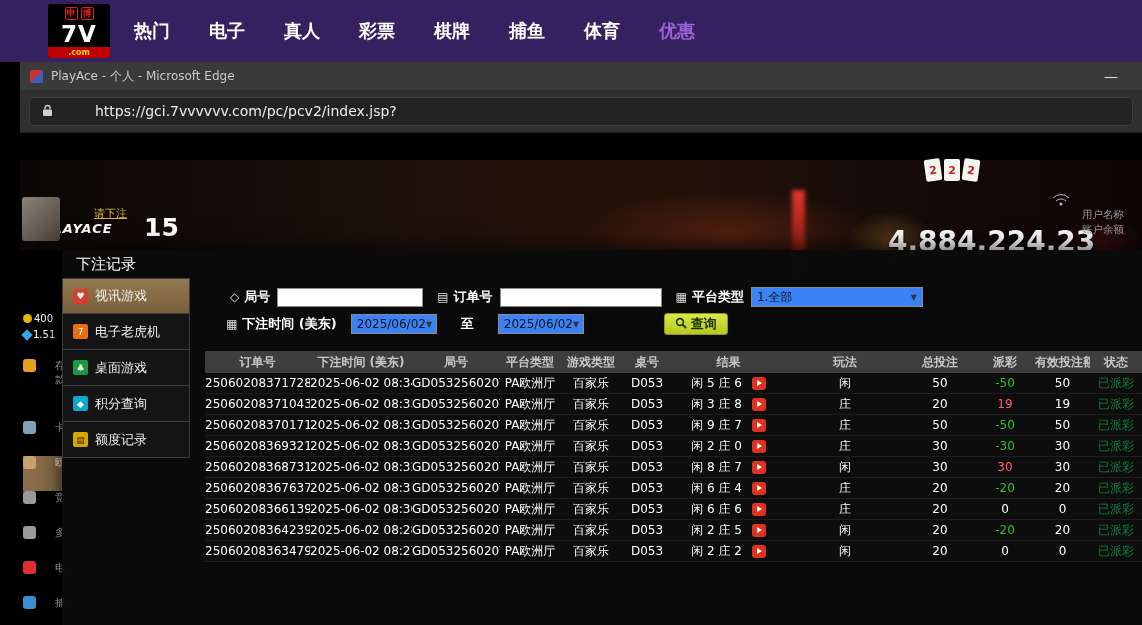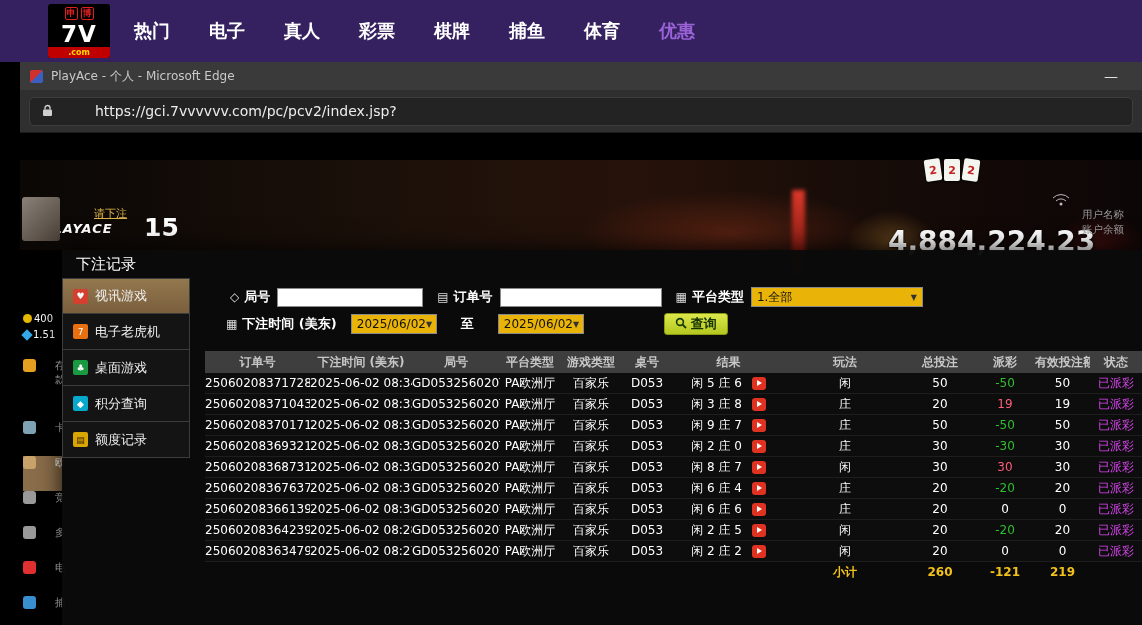--- a/index.html
+++ b/index.html
@@ -71,37 +71,37 @@
   .ic-points{background:#08a8cc;} .ic-records{background:#d8a800; color:#402000;}
 
   .content { flex:1; position:relative; overflow:hidden; }
   .filters { padding-top:7px; }
   .f-row { display:flex; align-items:center; height:24px; }
   .f-row1 { padding-left:40px; } .f-row2 { padding-left:36px; margin-top:3px; }
   .f-label { display:flex; align-items:center; gap:5px; color:#fff; font-size:13px; font-weight:bold; white-space:nowrap; }
   .f-ic { color:#ddd; font-size:12px; font-weight:normal; }
   .f-input { height:19px; background:#fff; border:1px solid #8a8a8a; margin-left:7px; font-size:12px; padding:0 4px; color:#222; }
   .inp-round { width:146px; } .inp-order { width:162px; }
-  .select { height:20px; background:#eab308; border:1px solid #8a8a8a; display:flex; align-items:center; justify-content:space-between; padding:0 5px; font-size:12px; color:#111; cursor:pointer; }
+  .select { height:20px; background:#3b82f6; border:1px solid #8a8a8a; display:flex; align-items:center; justify-content:space-between; padding:0 5px; font-size:12px; color:#111; cursor:pointer; }
   .platform-select { width:172px; margin-left:7px; }
   .date-select { width:86px; }
   .date-from { margin-left:14px; }
   .to-label { color:#fff; font-size:13px; font-weight:bold; margin:0 24px; }
   .caret { font-size:8px; color:#333; }
   .search-btn { margin-left:80px; height:22px; padding:0 10px; background:linear-gradient(#dce84a,#b5c71f); border:1px solid #8a9a14; border-radius:3px; display:flex; align-items:center; gap:4px; font-size:13px; font-weight:bold; color:#143300; cursor:pointer; }
   .group-order { margin-left:14px; } .group-platform { margin-left:14px; }
 
   .table-wrap { margin:15px 0 0 15px; }
   table { border-collapse:collapse; table-layout:fixed; width:937px; }
   th { background:#3e3e3e; color:#c8c8c8; font-size:12px; font-weight:bold; height:22px; white-space:nowrap; overflow:hidden; }
   td { height:20px; line-height:20px; text-align:center; font-size:12px; color:#fff; background:#0d0d0d; border-bottom:1px solid #1e1e1e; white-space:nowrap; overflow:hidden; }
   tfoot td { background:transparent; border-bottom:none; color:#f2c21a; font-weight:bold; height:21px; }
   tfoot tr.total-row td { border-top:1px solid #2c2c2c; }
   .neg { color:#2fbf2f; } .pos { color:#ff5d78; } .zero { color:#fff; }
-  .status-ok { color:#d946ef; }
+  .status-ok { color:#15803d; }
   .result-cell { display:flex; align-items:center; justify-content:center; gap:10px; }
   .play-btn { width:14px; height:13px; background:#e03220; border-radius:3px; display:inline-flex; align-items:center; justify-content:center; cursor:pointer; }
   .tri { width:0; height:0; border-left:5px solid #fff; border-top:3px solid transparent; border-bottom:3px solid transparent; margin-left:1px; }
 </style>
 </head>
 <body>
 
 <div class="screen">
 
   <div class="topbar">
@@ -507,28 +507,20 @@
                         </div>
                       </td>
                       <td>闲</td>
                       <td>20</td>
                       <td class="zero">0</td>
                       <td>0</td>
                       <td class="status-ok">已派彩</td>
                     </tr>
                   </tbody>
                 <tfoot>
-                  <tr>
-                    <td colspan="7"></td>
-                    <td>小计</td>
-                    <td>260</td>
-                    <td>-121</td>
-                    <td>219</td>
-                    <td></td>
-                  </tr>
                 </tfoot>
               </table>
             </div>
 
           </div>
         </div>
       </div>
 
     </div>
   </div>

